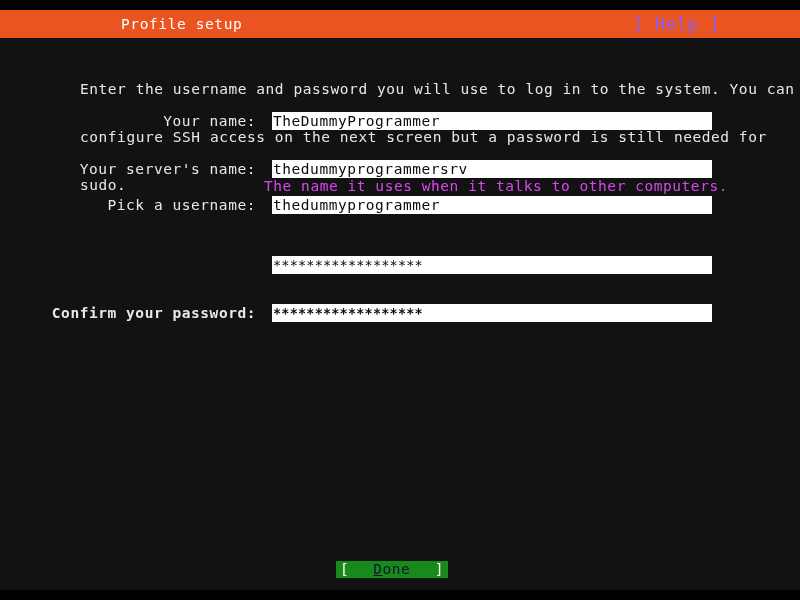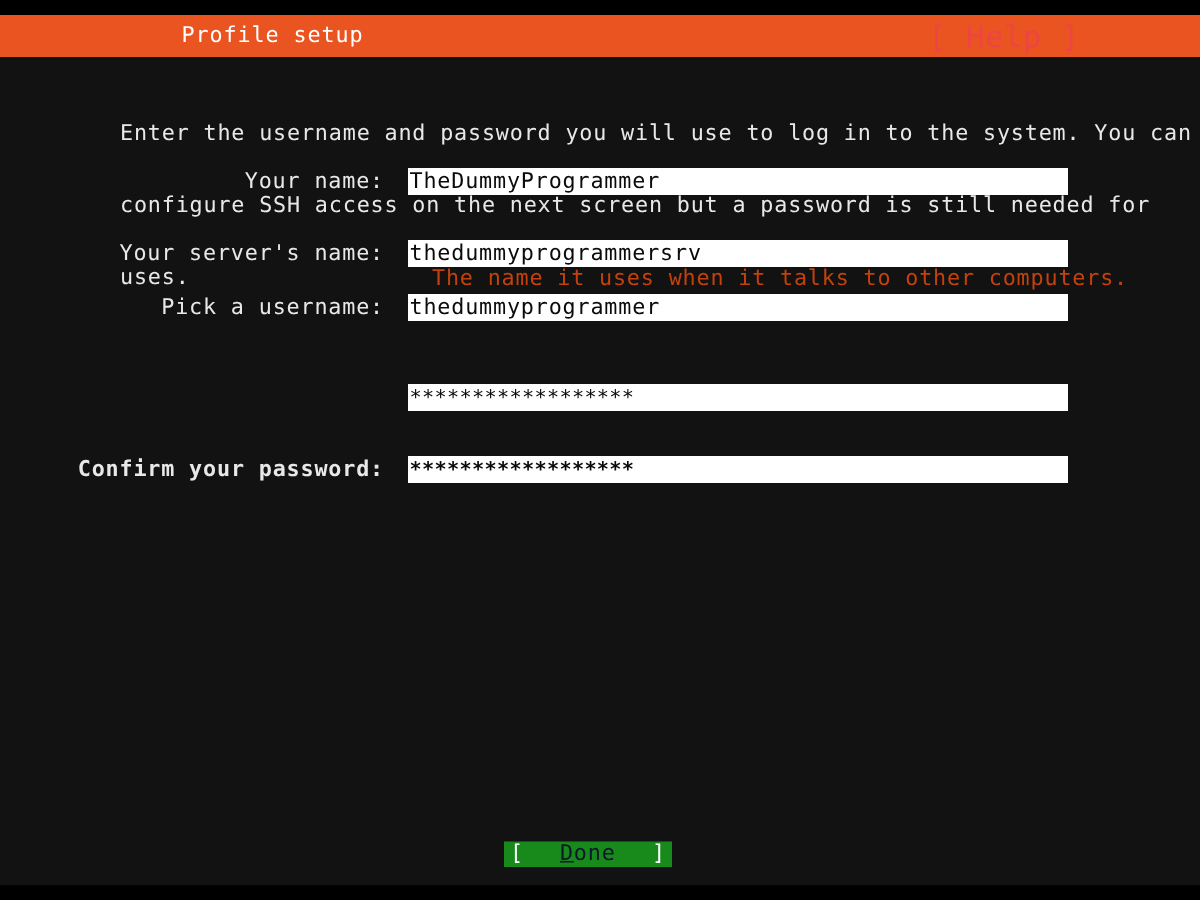--- a/index.html
+++ b/index.html
@@ -51,24 +51,24 @@
     letter-spacing: 0.6px;
     color: #ffffff;
     white-space: pre;
     z-index: 6;
     margin-left: 41px;
   }
   .header-help {
     position: absolute;
     right: 80px;
     top: 16px;
-    font-size: 20px;
+    font-size: 17px;
     line-height: 17px;
     letter-spacing: 0.6px;
-    color: #ef4444;
+    color: #8b5cf6;
     white-space: pre;
     z-index: 6;
   }
 
   
   .description {
     position: absolute;
     left: 80px;
     top: 49px;
     width: 640px;
@@ -121,25 +121,25 @@
     overflow: hidden;
     box-sizing: border-box;
     padding: 0 1px;
   }
   .field-input.masked {
     letter-spacing: 0.2px;
     font-size: 13.5px;
   }
   .field-hint {
     position: absolute;
-    left: 288px;
+    left: 264px;
     font-size: 14.5px;
     line-height: 16px;
     letter-spacing: 0.55px;
-    color: #c2410c;
+    color: #d946ef;
     white-space: pre;
   }
 
   
   .done-button {
     position: absolute;
     left: 336px;
     top: 561px;
     width: 112px;
     height: 17px;
@@ -169,21 +169,21 @@
 
   <div class="terminal-body"></div>
 
   <div class="header-bar"></div>
   <div class="header-title">Profile setup</div>
   <div class="header-help">[ Help ]</div>
 
   <div class="description">
     <div>Enter the username and password you will use to log in to the system. You can</div>
     <div>configure SSH access on the next screen but a password is still needed for</div>
-    <div>uses.</div>
+    <div>sudo.</div>
   </div>
 
   <div class="form-area">
 
     <div class="field-row" style="top:112px;">
       <div class="field-label">Your name:</div>
       <div class="field-input">TheDummyProgrammer</div>
     </div>
 
     <div class="field-row" style="top:160px;">

